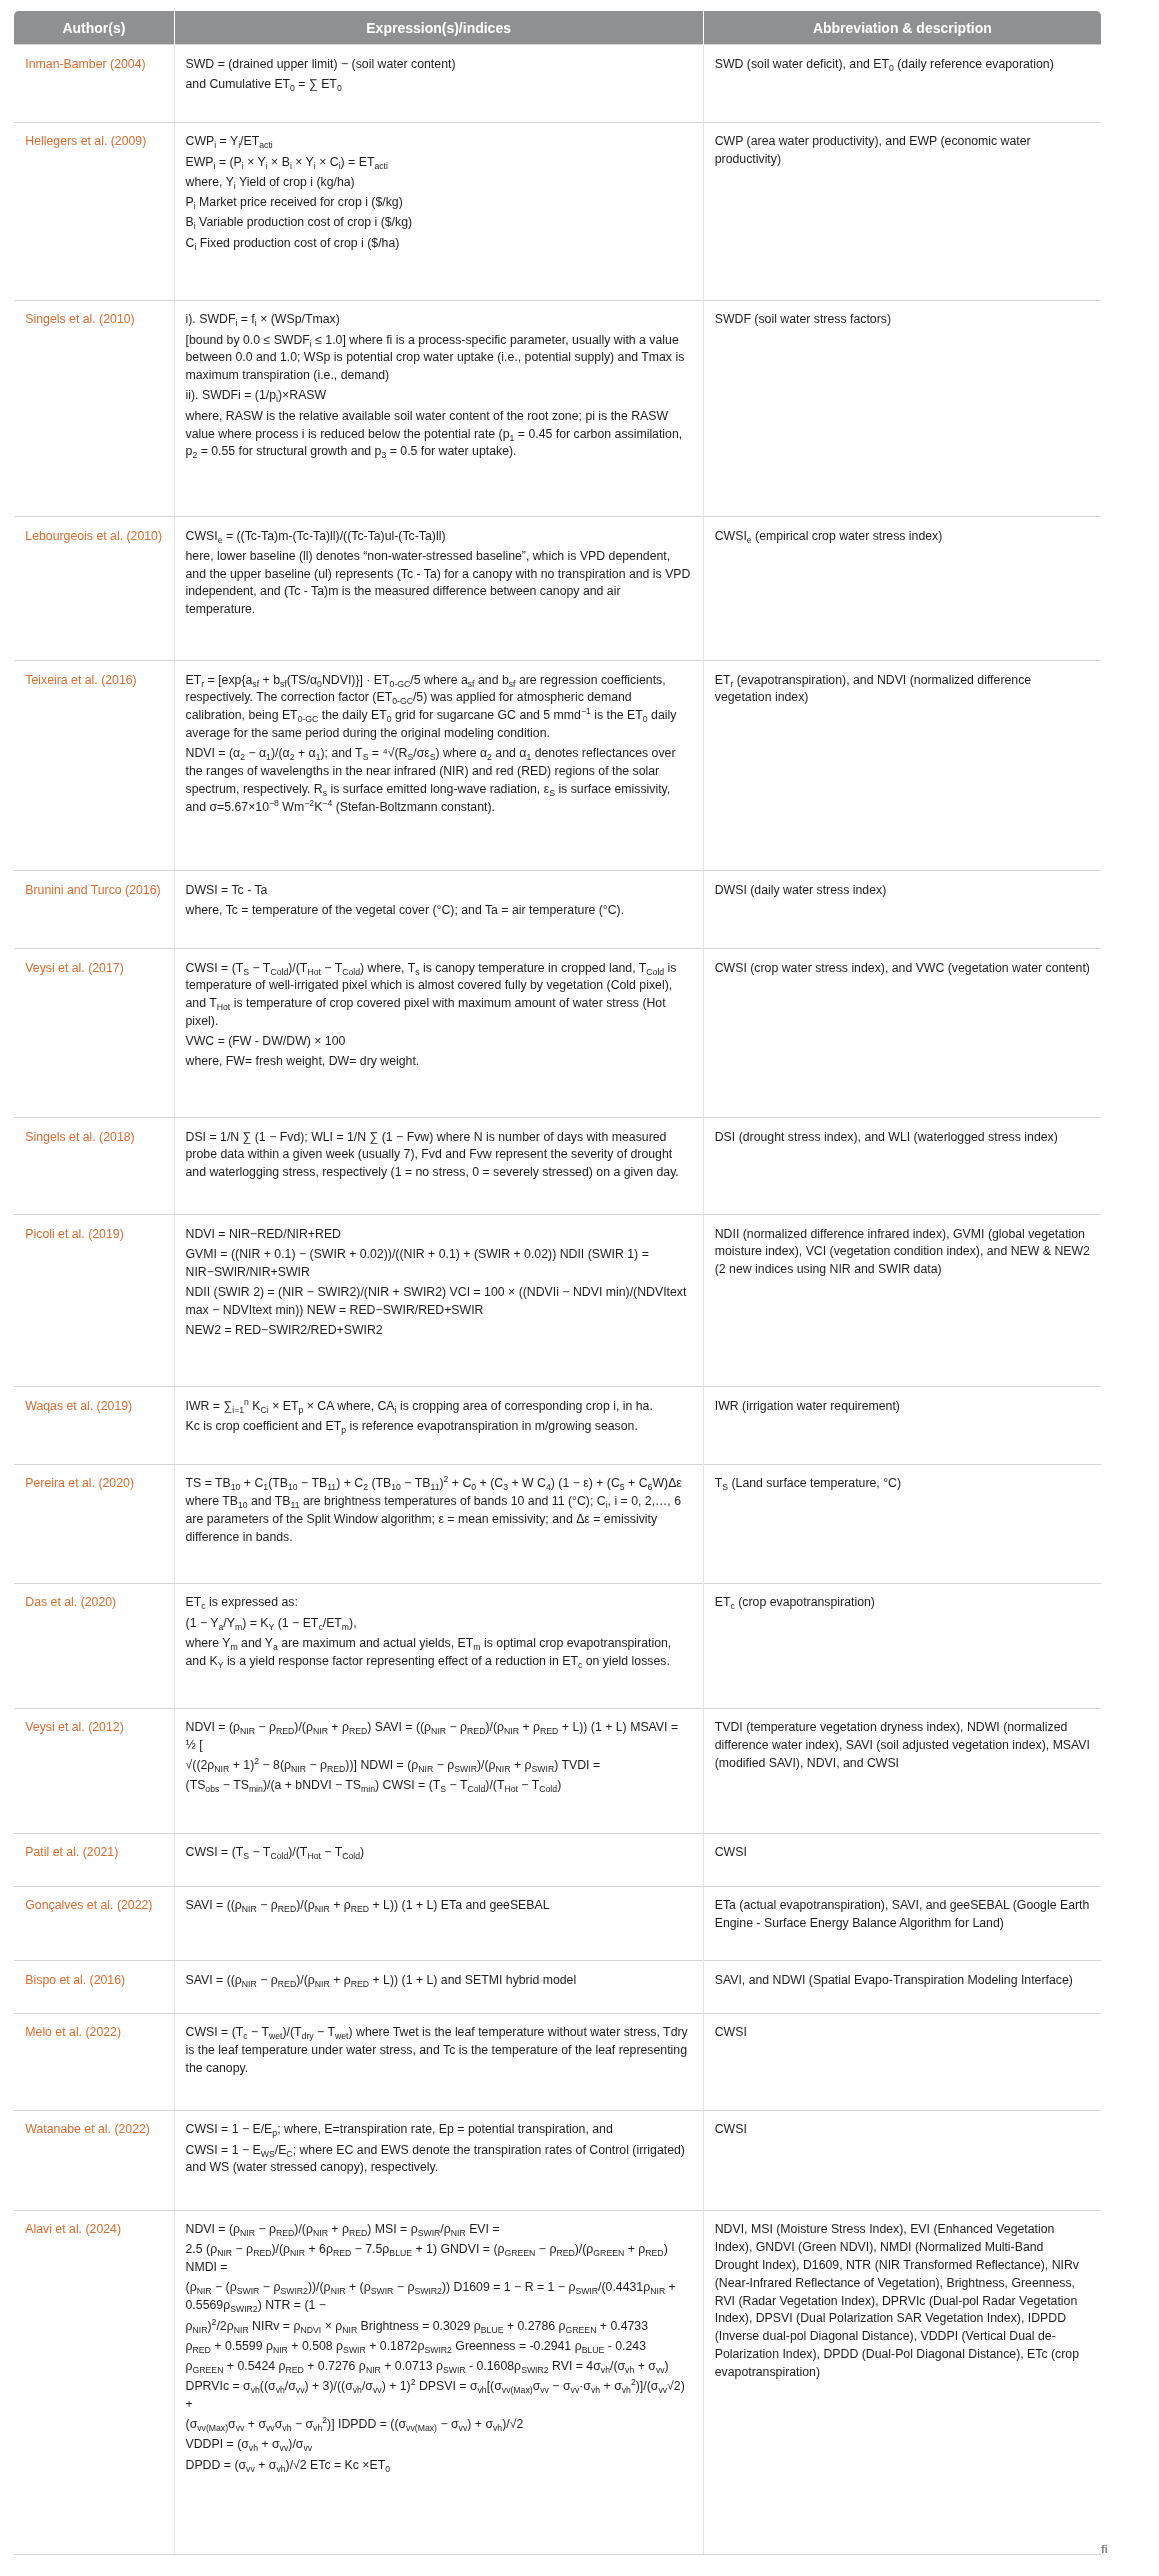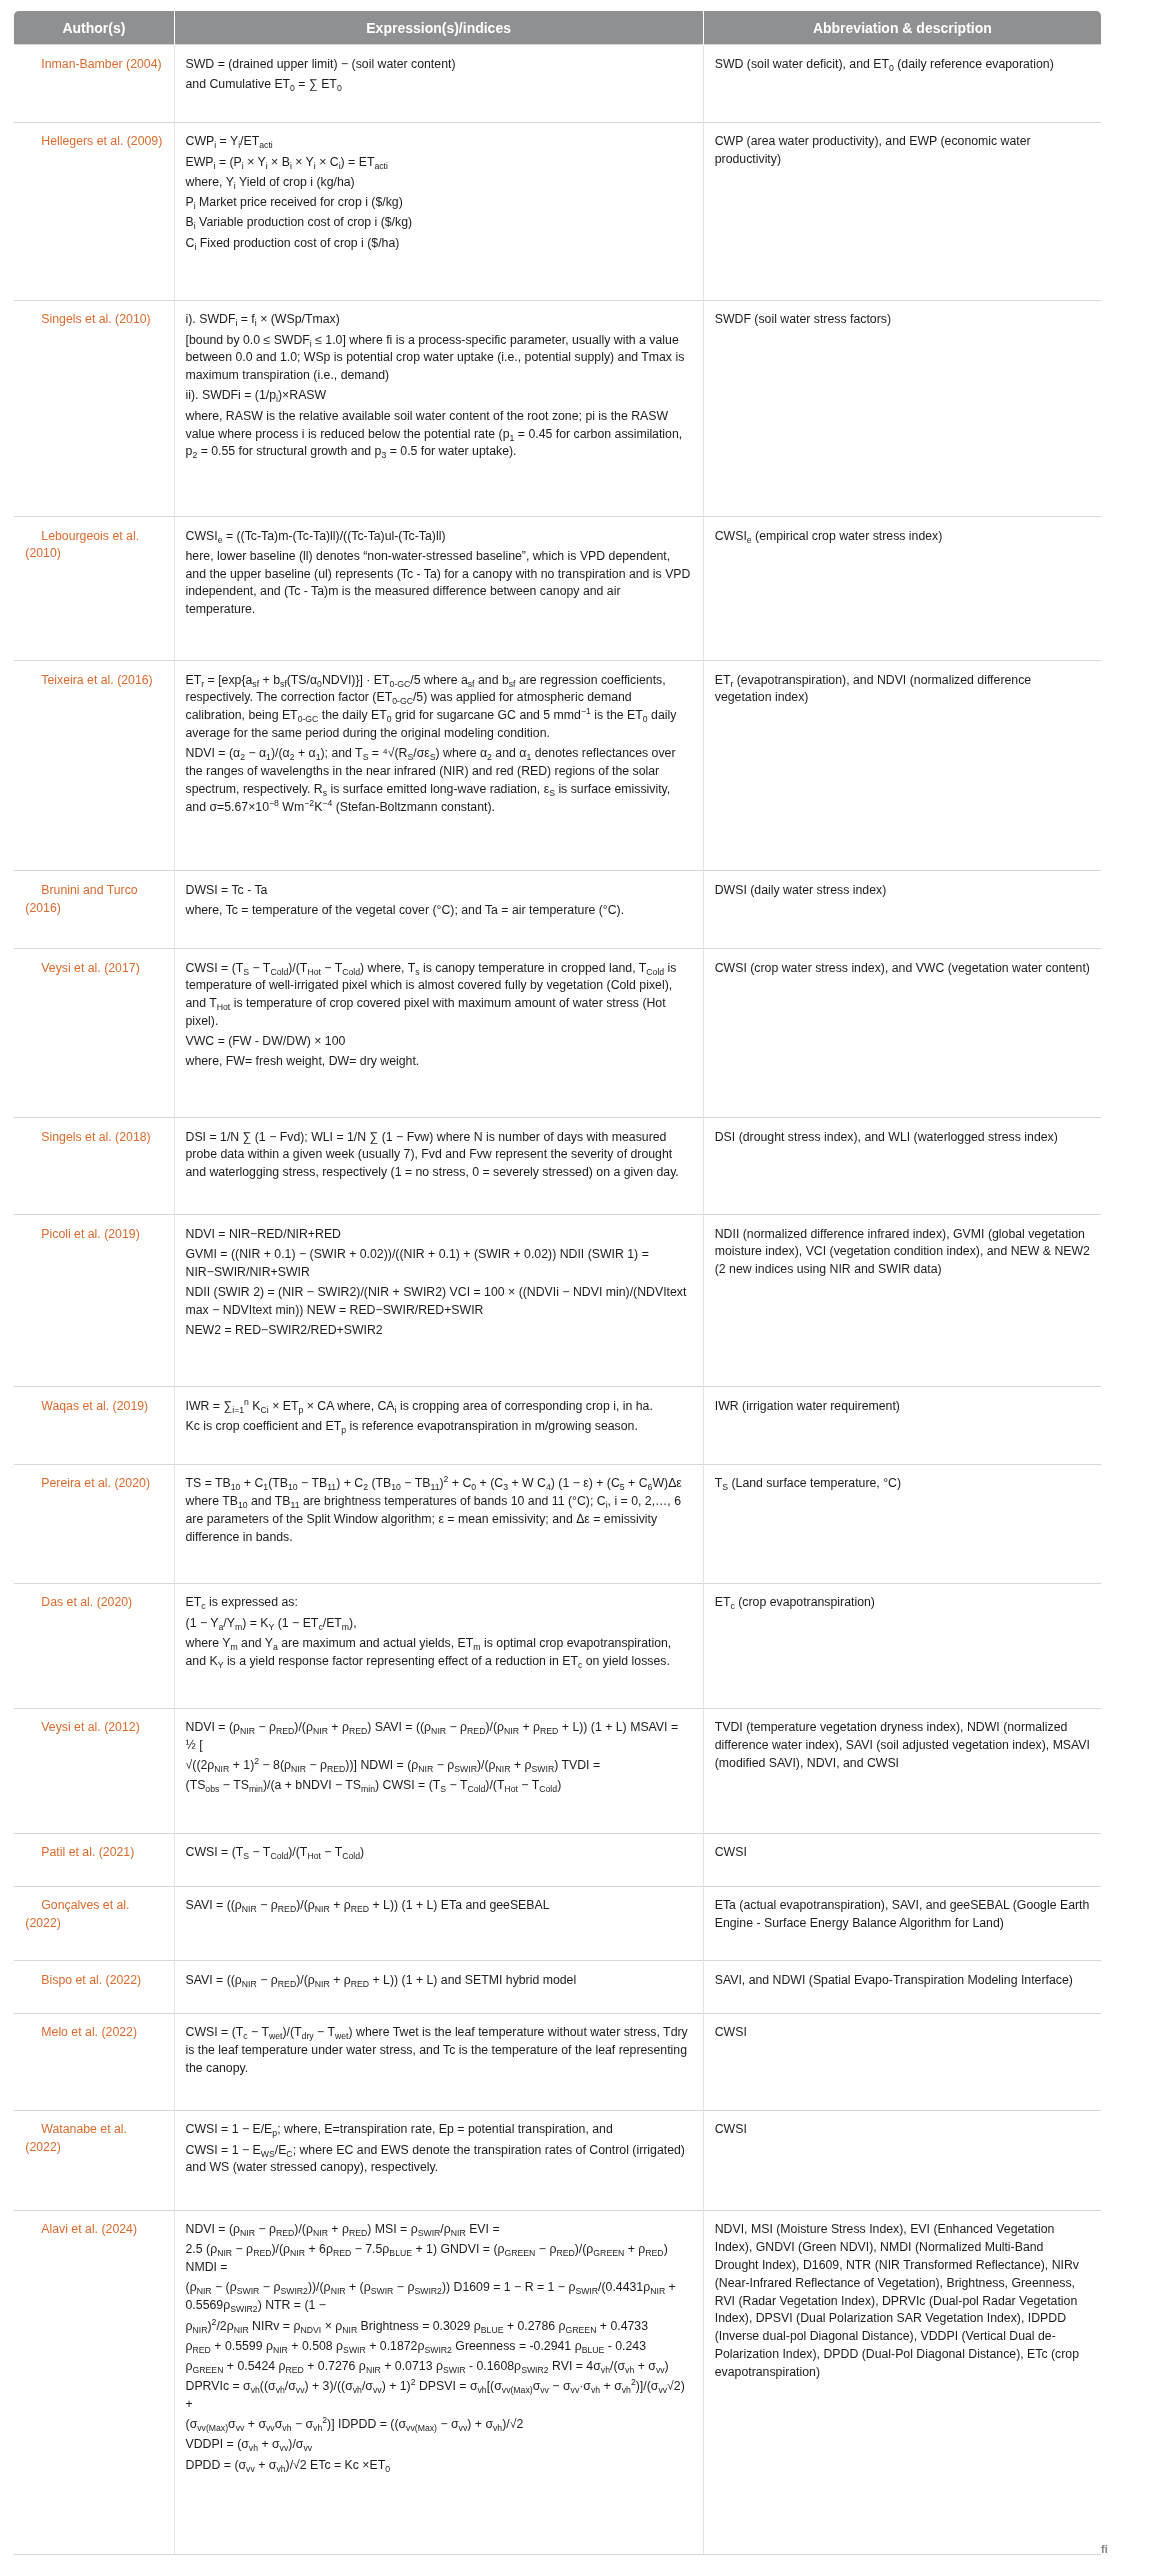--- a/index.html
+++ b/index.html
@@ -23,21 +23,21 @@
   thead th:last-child{border-top-right-radius:4.8px;}
   tbody td{
     border-top:0.8px solid var(--border);
     border-left:0.8px solid var(--border_light);
     vertical-align:top;
     padding:10.3px 11px 13.5px 11px;
     font-size:12.3px;line-height:1.45;
   }
   tbody td:first-child{border-left:none;}
   tbody tr:last-child td{border-bottom:0.8px solid var(--border);}
-  .author-link{color:var(--accent);cursor:pointer;margin-left:16px;}
+  .author-link{color:var(--accent);cursor:pointer;}
   .expr-line{margin-bottom:2.4px;}
   .expr-line:last-child{margin-bottom:0;}
   sub{font-size:8.7px;line-height:0;}
   sup{font-size:8.7px;line-height:0;}
   .footer{margin-top:auto;padding-top:20.7px;text-align:right;padding-right:38px;
           color:var(--footer_gray);font-size:11px;font-weight:bold;}
 </style>
 </head>
 <body>
 
@@ -177,21 +177,21 @@
           <td class="abbr-cell">CWSI</td>
         </tr>
         <tr>
           <td class="author-cell"><span class="author-link">Gonçalves et al. (2022)</span></td>
           <td class="expr-cell">
             <div class="expr-line">SAVI = ((ρ<sub>NIR</sub> − ρ<sub>RED</sub>)/(ρ<sub>NIR</sub> + ρ<sub>RED</sub> + L)) (1 + L) ETa and geeSEBAL</div>
           </td>
           <td class="abbr-cell">ETa (actual evapotranspiration), SAVI, and geeSEBAL (Google Earth Engine - Surface Energy Balance Algorithm for Land)</td>
         </tr>
         <tr>
-          <td class="author-cell"><span class="author-link">Bispo et al. (2022)</span></td>
+          <td class="author-cell"><span class="author-link">Bispo et al. (2016)</span></td>
           <td class="expr-cell">
             <div class="expr-line">SAVI = ((ρ<sub>NIR</sub> − ρ<sub>RED</sub>)/(ρ<sub>NIR</sub> + ρ<sub>RED</sub> + L)) (1 + L) and SETMI hybrid model</div>
           </td>
           <td class="abbr-cell">SAVI, and NDWI (Spatial Evapo-Transpiration Modeling Interface)</td>
         </tr>
         <tr>
           <td class="author-cell"><span class="author-link">Melo et al. (2022)</span></td>
           <td class="expr-cell">
             <div class="expr-line">CWSI = (T<sub>c</sub> − T<sub>wet</sub>)/(T<sub>dry</sub> − T<sub>wet</sub>) where Twet is the leaf temperature without water stress, Tdry is the leaf temperature under water stress, and Tc is the temperature of the leaf representing the canopy.</div>
           </td>

